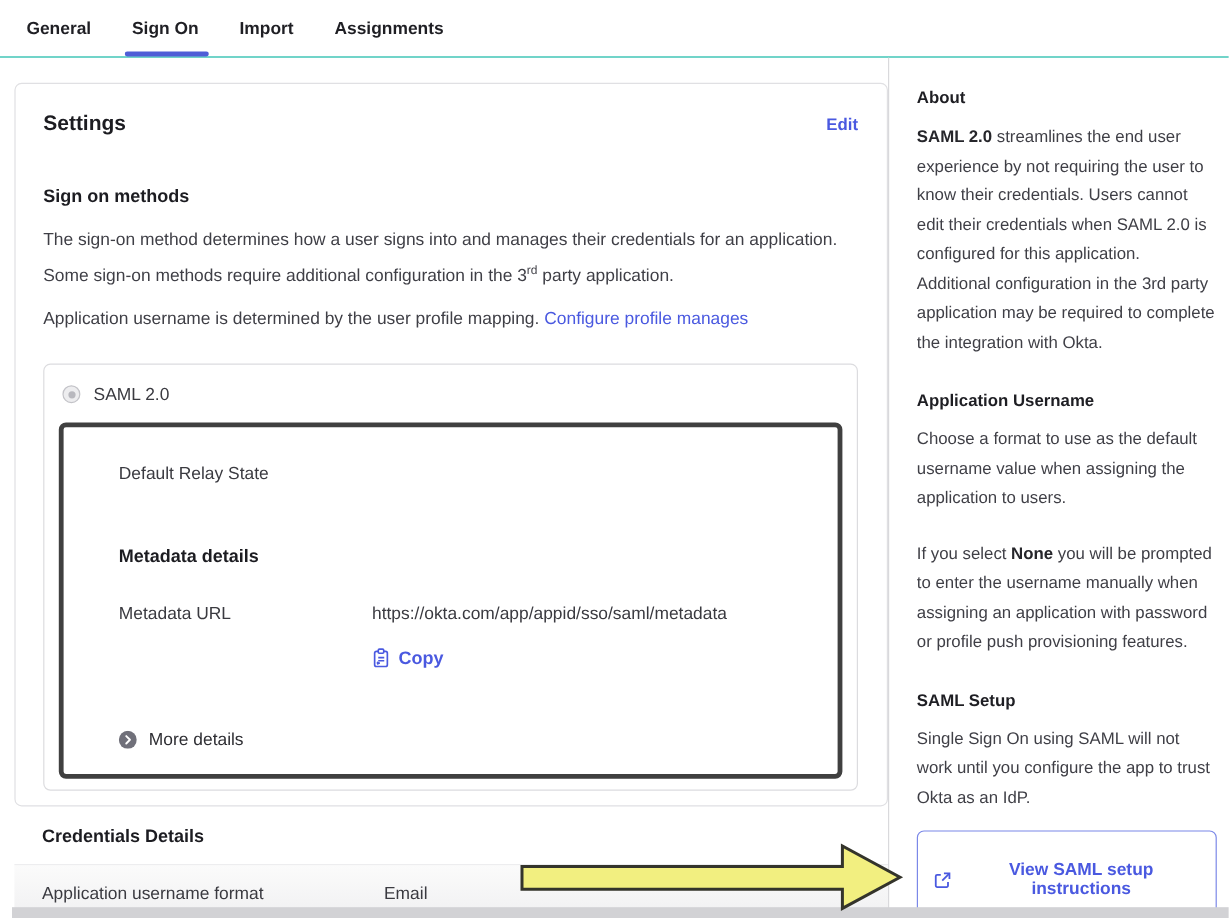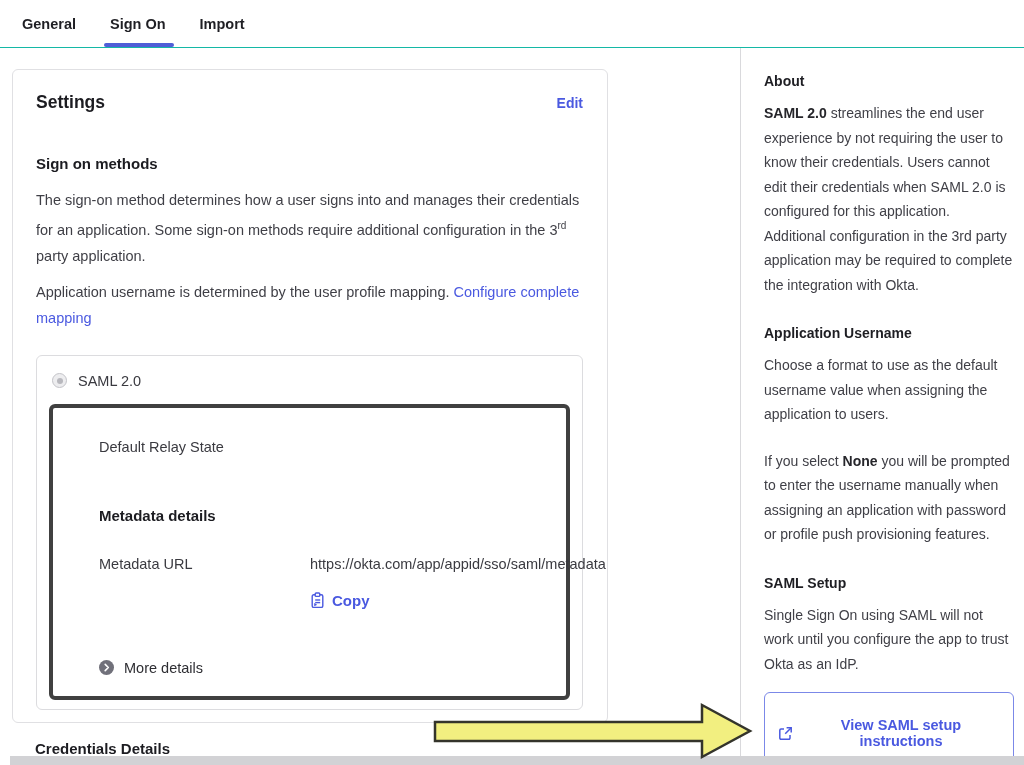--- a/index.html
+++ b/index.html
@@ -15,21 +15,21 @@
   .tab { font-size:14.5px; font-weight:700; color:#1f1f24; position:relative;
          height:100%; display:flex; align-items:center; cursor:pointer; }
   .tab-indicator { display:none; position:absolute; left:-6px; right:-8px; bottom:0;
          height:4px; border-radius:2px; background:#4f5ed7; }
   .tab.active .tab-indicator { display:block; }
   
   .content { display:flex; align-items:stretch; min-height:707px; }
   .main { width:741px; flex:none; padding:21px 0 0 12px; border-right:1px solid #d9d9dc; }
   .sidebar { flex:1; padding:25px 10px 0 23px; }
   
-  .card { width:596px; background:#fff; border:1px solid #e0e0e3; border-radius:6px;
+  .card { width:728px; background:#fff; border:1px solid #e0e0e3; border-radius:6px;
           padding:22px 24px 12px 23px; }
   .card-header { display:flex; justify-content:space-between; align-items:center; }
   .settings-title { font-size:17.5px; font-weight:700; color:#1c1c21; }
   .edit-link { font-size:14px; font-weight:700; color:#4a59e0; cursor:pointer; }
   .section-heading { margin-top:42px; font-size:15px; font-weight:700; color:#1c1c21; }
   .body-p { margin-top:15px; font-size:14.5px; line-height:26px; color:#3f3f46; max-width:668px; }
   .body-p sup { font-size:10px; }
   .inline-link { color:#4a59e0; cursor:pointer; }
   
   .saml-box { margin-top:24px; border:1px solid #dcdcdf; border-radius:6px;
@@ -80,36 +80,40 @@
 
   </div>
   <div class="tab active">
     <span>Sign On</span>
     <span class="tab-indicator"></span>
   </div>
   <div class="tab">
     <span>Import</span>
 
   </div>
+  <div class="tab">
+    <span>Assignments</span>
+
+  </div>
 </div>
 
 <div class="content">
 
   <div class="main">
     <div class="card">
       <div class="card-header">
         <span class="settings-title">Settings</span>
         <span class="edit-link">Edit</span>
       </div>
 
       <div class="section-heading">Sign on methods</div>
 
       <p class="body-p"><span>The sign-on method determines how a user signs into and manages their credentials for an application. Some sign-on methods require additional configuration in the 3</span><sup>rd</sup><span> party application.</span></p>
 
-      <p class="body-p" style="margin-top:10px"><span>Application username is determined by the user profile mapping. </span><span class="inline-link">Configure complete mapping</span></p>
+      <p class="body-p" style="margin-top:10px"><span>Application username is determined by the user profile mapping. </span><span class="inline-link">Configure profile manages</span></p>
 
       <div class="saml-box">
         <div class="radio-row">
           <span class="radio"></span>
           <span>SAML 2.0</span>
         </div>
 
         <div class="inner-box">
           <div class="relay-label">Default Relay State</div>
 

